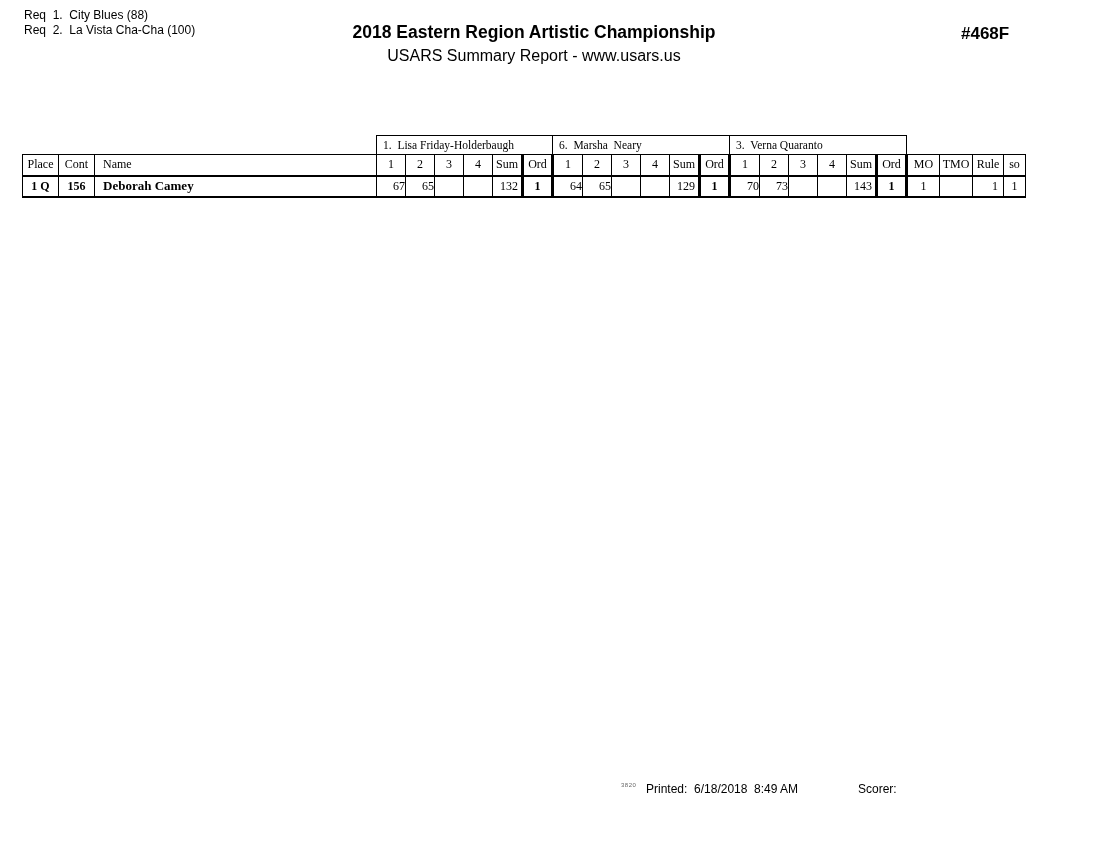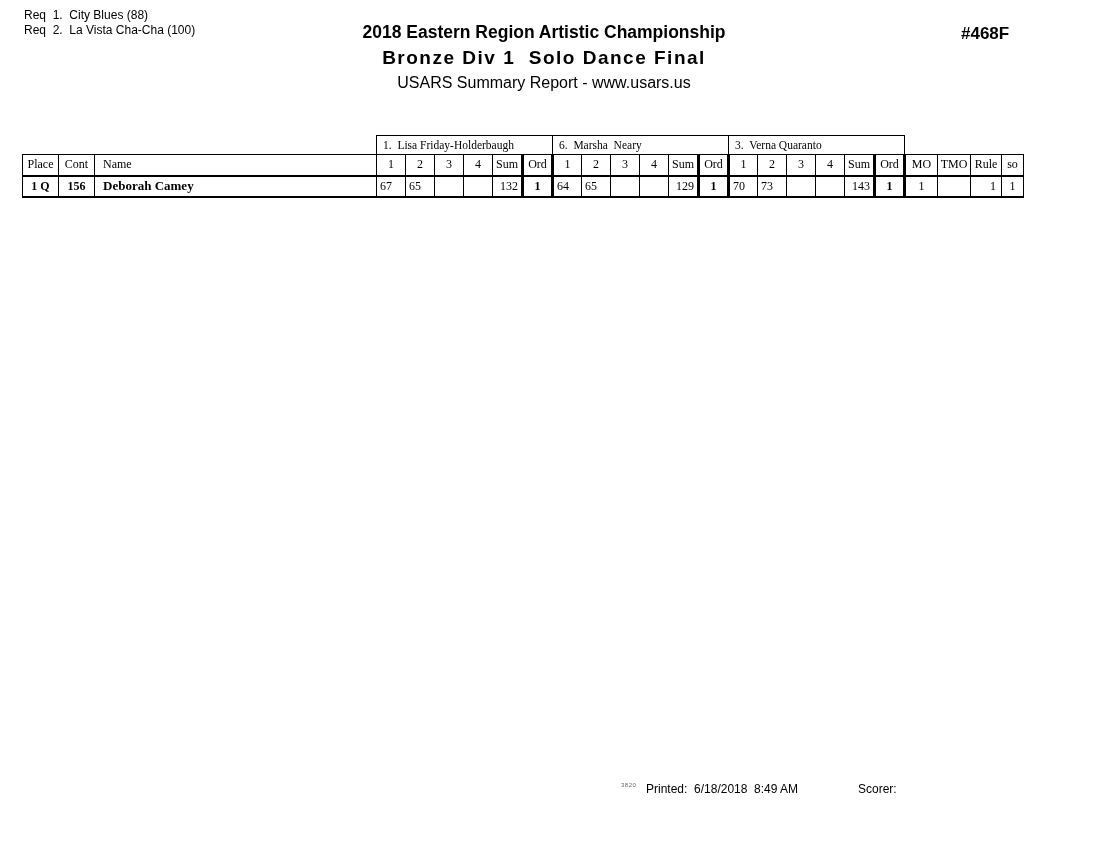--- a/index.html
+++ b/index.html
@@ -14,21 +14,21 @@
   .pre { white-space: pre; }
 
   
   .req-block {
     position: absolute; left: 24px; top: 8px;
     font-size: 12px; line-height: 15px;
   }
 
   
   .center-head {
-    position: absolute; left: 18px; top: 22px; width: 1052px;
+    position: absolute; left: 8px; top: 22px; width: 1052px;
     text-align: center;
   }
   .title-main  { font-size: 17.5px; font-weight: bold; line-height: 21px; }
   .title-sub   { font-size: 15px;   line-height: 19px; }
   .title-event { font-size: 19px; font-weight: bold; letter-spacing: 1.5px; line-height: 25px; margin-top: 2px; }
   .title-rep   { font-size: 16px; line-height: 21px; margin-top: 2px; }
 
   
   .doc-number {
     position: absolute; left: 961px; top: 24px;
@@ -54,42 +54,41 @@
   }
   tr.judges-row td { height: 19px; border: none; }
   tr.judges-row td.judge-cell {
     border: 1px solid #000;
     text-align: left; padding-left: 6px;
     font-size: 11.5px;
   }
   tr.data-row td { border-top: 2px solid #000; border-bottom: 2px solid #000; }
   .nob   { border: none; }
   .left  { text-align: left;  padding-left: 8px; }
-  .sl    { text-align: left;  padding-left: 3px; }
+  .sl    { text-align: left;  padding-left: 16px; }
   .right { text-align: right; padding-right: 3px; }
   .b     { font-weight: bold; }
   .ord   { border-left: 3px solid #000; border-right: 3px solid #000; }
   .namecell { font-size: 13px; }
 
   
   .footer-code    { position: absolute; left: 621px; top: 782px; font-size: 6px; color: #666; letter-spacing: 0.5px; }
   .footer-printed { position: absolute; left: 646px; top: 782px; font-size: 12px; }
   .footer-scorer  { position: absolute; left: 858px; top: 782px; font-size: 12px; }
 </style>
 </head>
 <body>
 
 <div class="req-block">
   <div class="pre">Req  1.  City Blues (88)</div>
   <div class="pre">Req  2.  La Vista Cha-Cha (100)</div>
 </div>
 
 <div class="center-head">
   <div class="title-main pre">2018 Eastern Region Artistic Championship</div>
-  <div class="title-event pre">Bronze Div 1  Solo Dance Final</div>
   <div class="title-rep pre">USARS Summary Report - www.usars.us</div>
 </div>
 
 <div class="doc-number">#468F</div>
 
 <div class="table-wrap">
   <table>
     <colgroup>
       <col style="width:36px">
         <col style="width:36px">

